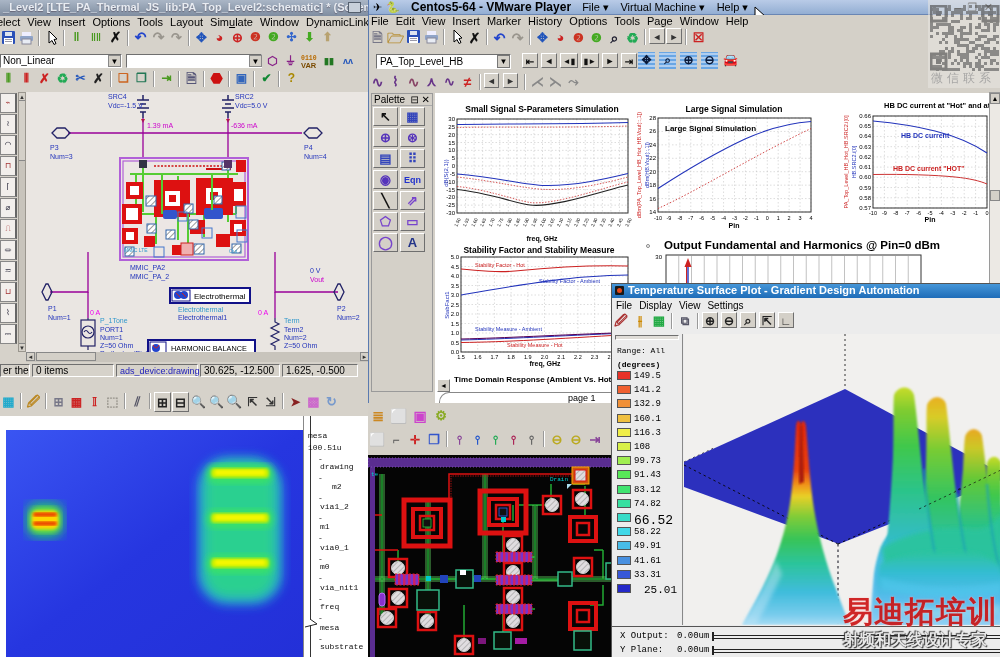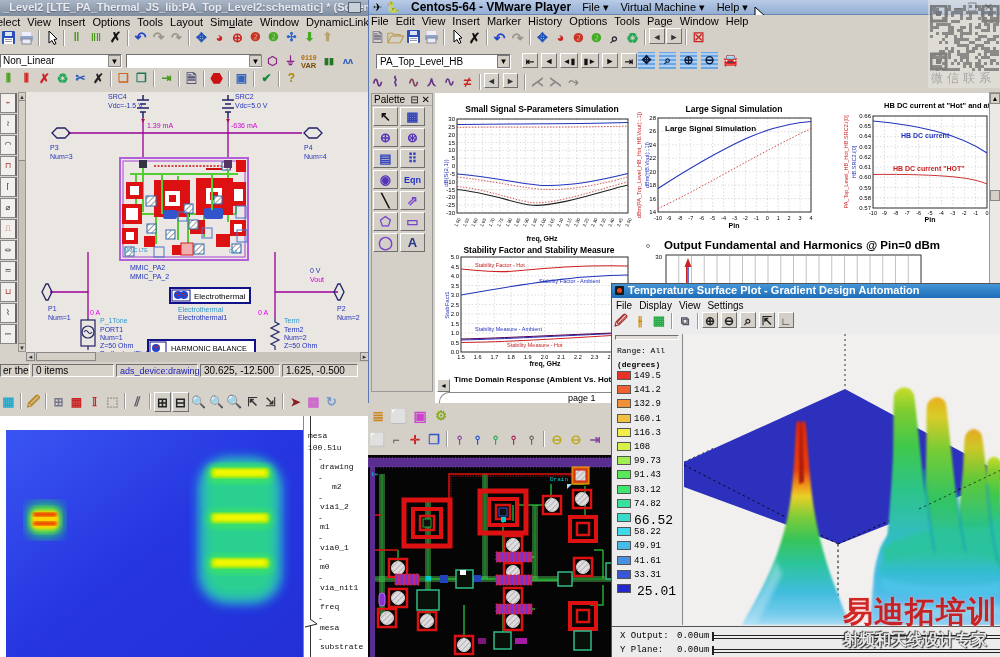--- a/index.html
+++ b/index.html
@@ -862,21 +862,21 @@
         <div style="position: absolute; left: 4px; top: 71px; height: 14px; width: 66px;"><span style="display:inline-block;width:14px;height:9px;background:#d8f048;border:1px solid #555;vertical-align:top;"></span><span style="margin-left:3px;font-size:9px;">108</span></div>
         <div style="position: absolute; left: 4px; top: 85.2px; height: 14px; width: 66px;"><span style="display:inline-block;width:14px;height:9px;background:#a0ee50;border:1px solid #555;vertical-align:top;"></span><span style="margin-left:3px;font-size:9px;">99.73</span></div>
         <div style="position: absolute; left: 4px; top: 99.4px; height: 14px; width: 66px;"><span style="display:inline-block;width:14px;height:9px;background:#58e858;border:1px solid #555;vertical-align:top;"></span><span style="margin-left:3px;font-size:9px;">91.43</span></div>
         <div style="position: absolute; left: 4px; top: 113.6px; height: 14px; width: 66px;"><span style="display:inline-block;width:14px;height:9px;background:#40e470;border:1px solid #555;vertical-align:top;"></span><span style="margin-left:3px;font-size:9px;">83.12</span></div>
         <div style="position: absolute; left: 4px; top: 127.8px; height: 14px; width: 66px;"><span style="display:inline-block;width:14px;height:9px;background:#38e0a0;border:1px solid #555;vertical-align:top;"></span><span style="margin-left:3px;font-size:9px;">74.82</span></div>
         <div style="position: absolute; left: 4px; top: 142px; height: 14px; width: 66px;"><span style="display:inline-block;width:14px;height:9px;background:#38dcc8;border:1px solid #555;vertical-align:top;"></span><span style="margin-left:3px;font-size:13px;">66.52</span></div>
         <div style="position: absolute; left: 4px; top: 156.2px; height: 14px; width: 66px;"><span style="display:inline-block;width:14px;height:9px;background:#40d8e8;border:1px solid #555;vertical-align:top;"></span><span style="margin-left:3px;font-size:9px;">58.22</span></div>
         <div style="position: absolute; left: 4px; top: 170.4px; height: 14px; width: 66px;"><span style="display:inline-block;width:14px;height:9px;background:#48bce8;border:1px solid #555;vertical-align:top;"></span><span style="margin-left:3px;font-size:9px;">49.91</span></div>
         <div style="position: absolute; left: 4px; top: 184.6px; height: 14px; width: 66px;"><span style="display:inline-block;width:14px;height:9px;background:#4890e0;border:1px solid #555;vertical-align:top;"></span><span style="margin-left:3px;font-size:9px;">41.61</span></div>
         <div style="position: absolute; left: 4px; top: 198.8px; height: 14px; width: 66px;"><span style="display:inline-block;width:14px;height:9px;background:#3858d8;border:1px solid #555;vertical-align:top;"></span><span style="margin-left:3px;font-size:9px;">33.31</span></div>
-        <div style="position: absolute; left: 4px; top: 213px; height: 14px; width: 66px;"><span style="display:inline-block;width:14px;height:9px;background:#2428c8;border:1px solid #555;vertical-align:top;"></span><span style="margin-left:6px;font-size:13px;">25.01</span></div>
+        <div style="position: absolute; left: 4px; top: 213px; height: 14px; width: 66px;"><span style="display:inline-block;width:14px;height:9px;background:#2428c8;border:1px solid #555;vertical-align:top;"></span><span style="margin-left:13px;font-size:11px;">25.01</span></div>
       </div>
   </div>
 
   <div class="abs" style="left:72px;top:50px;width:317px;height:291px;background:#fbfbfb;overflow:hidden;">
     <svg id="surfsvg" width="317" height="291" xmlns="http://www.w3.org/2000/svg">
       <defs>
         <linearGradient id="spike" x1="0" y1="0" x2="0" y2="1">
           <stop offset="0" stop-color="#e02808"></stop>
             <stop offset="0.24" stop-color="#e84010"></stop>
           <stop offset="0.31" stop-color="#f09018"></stop>

